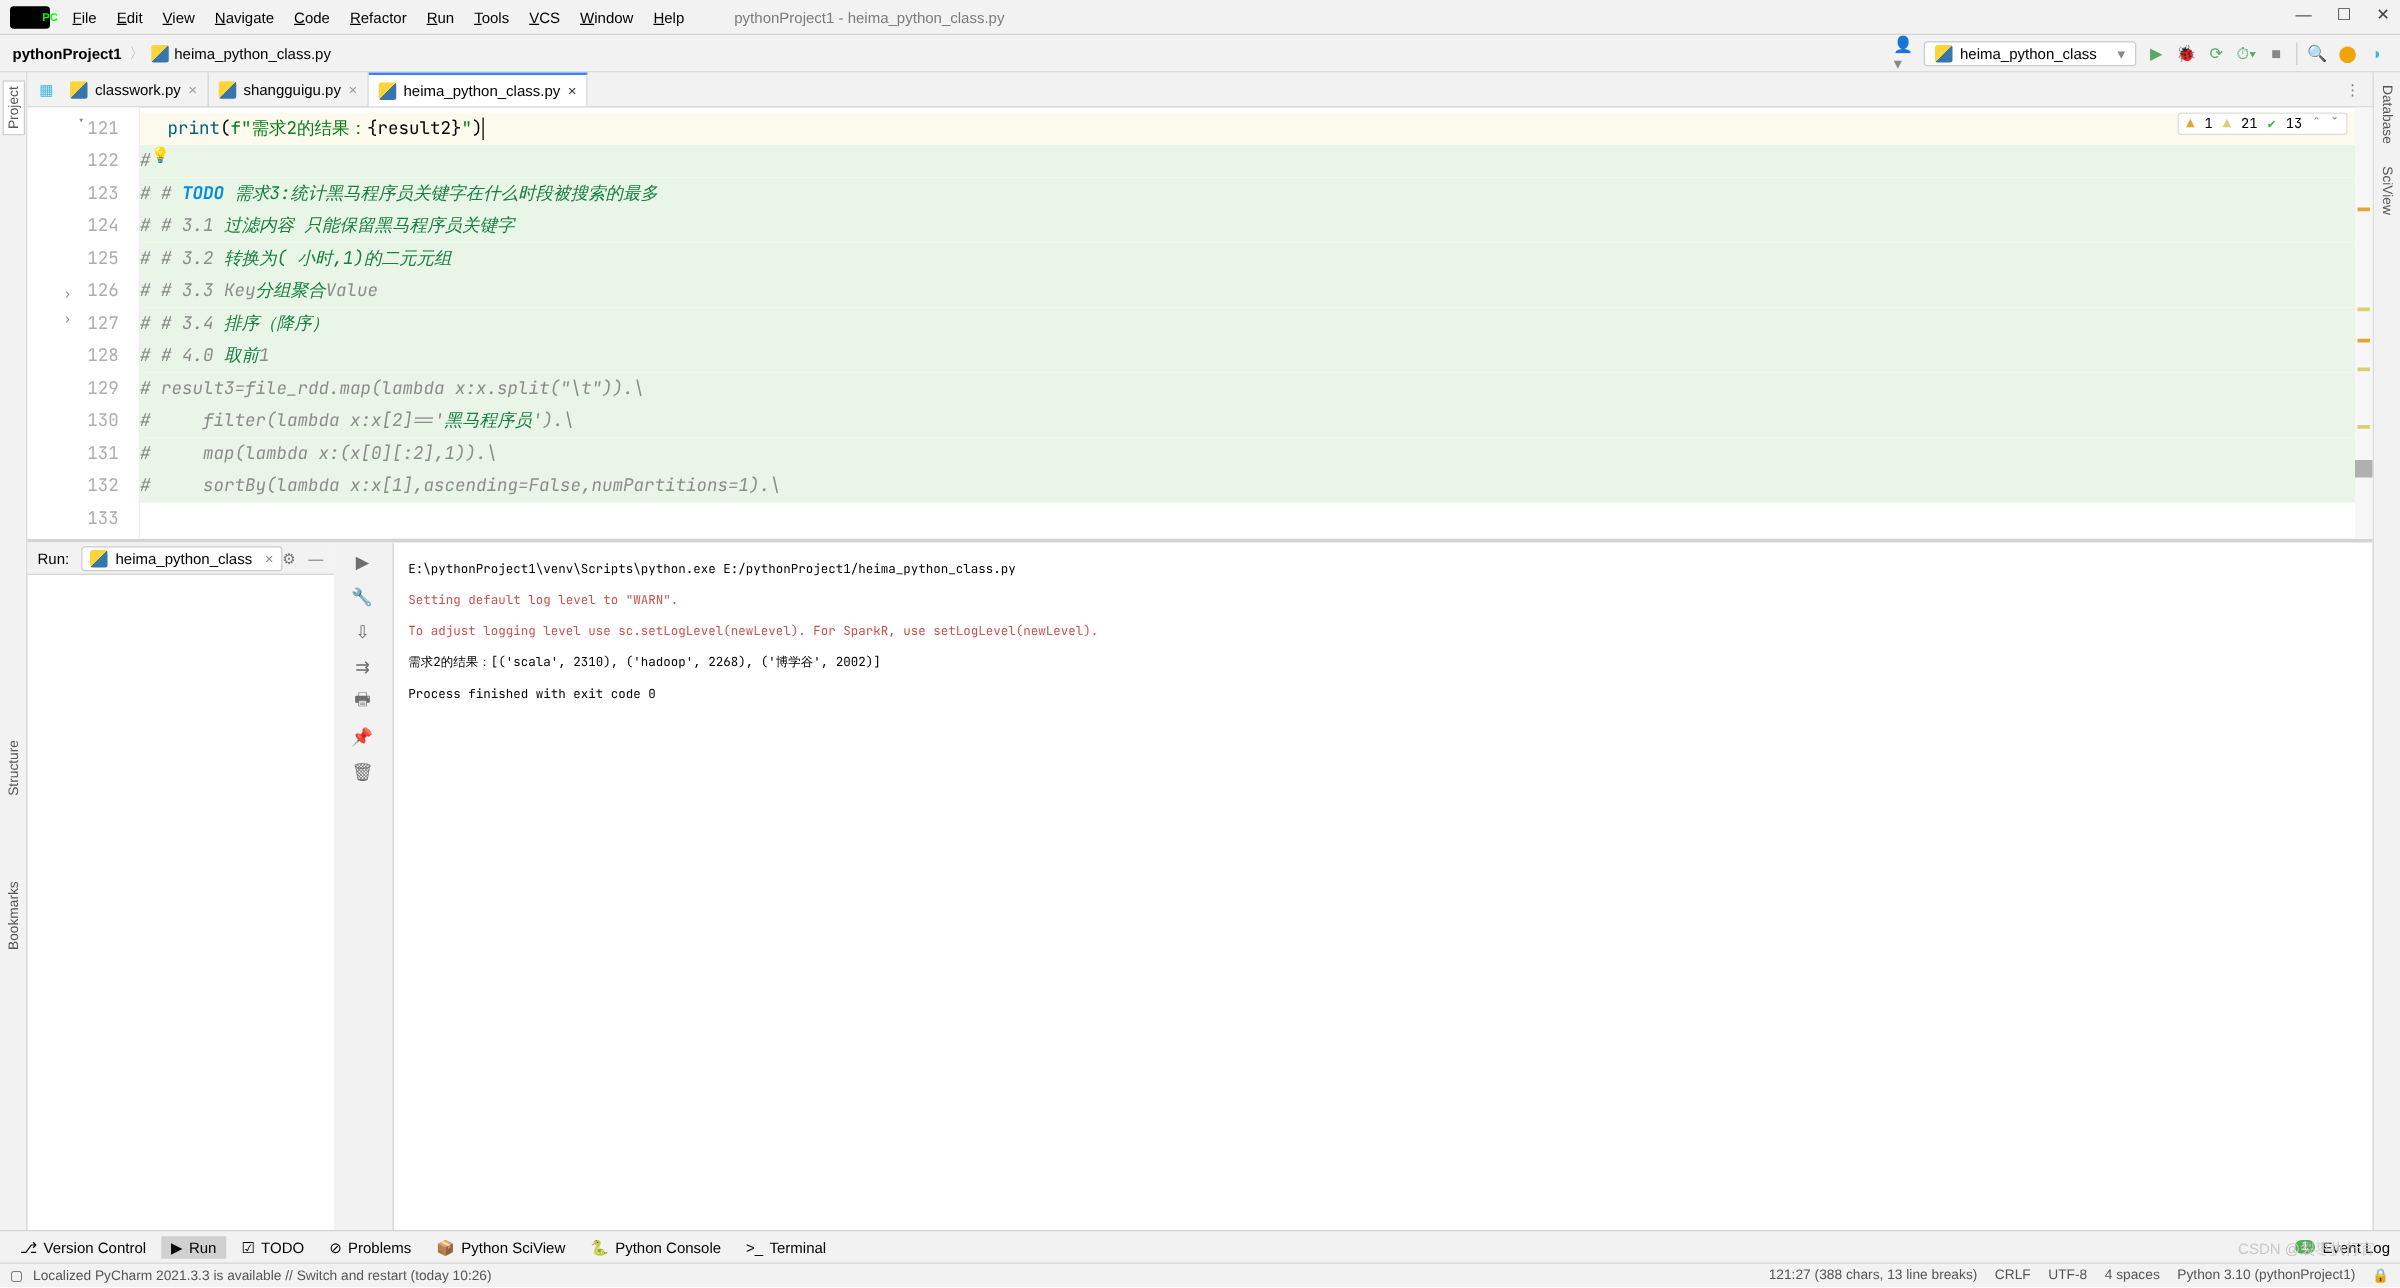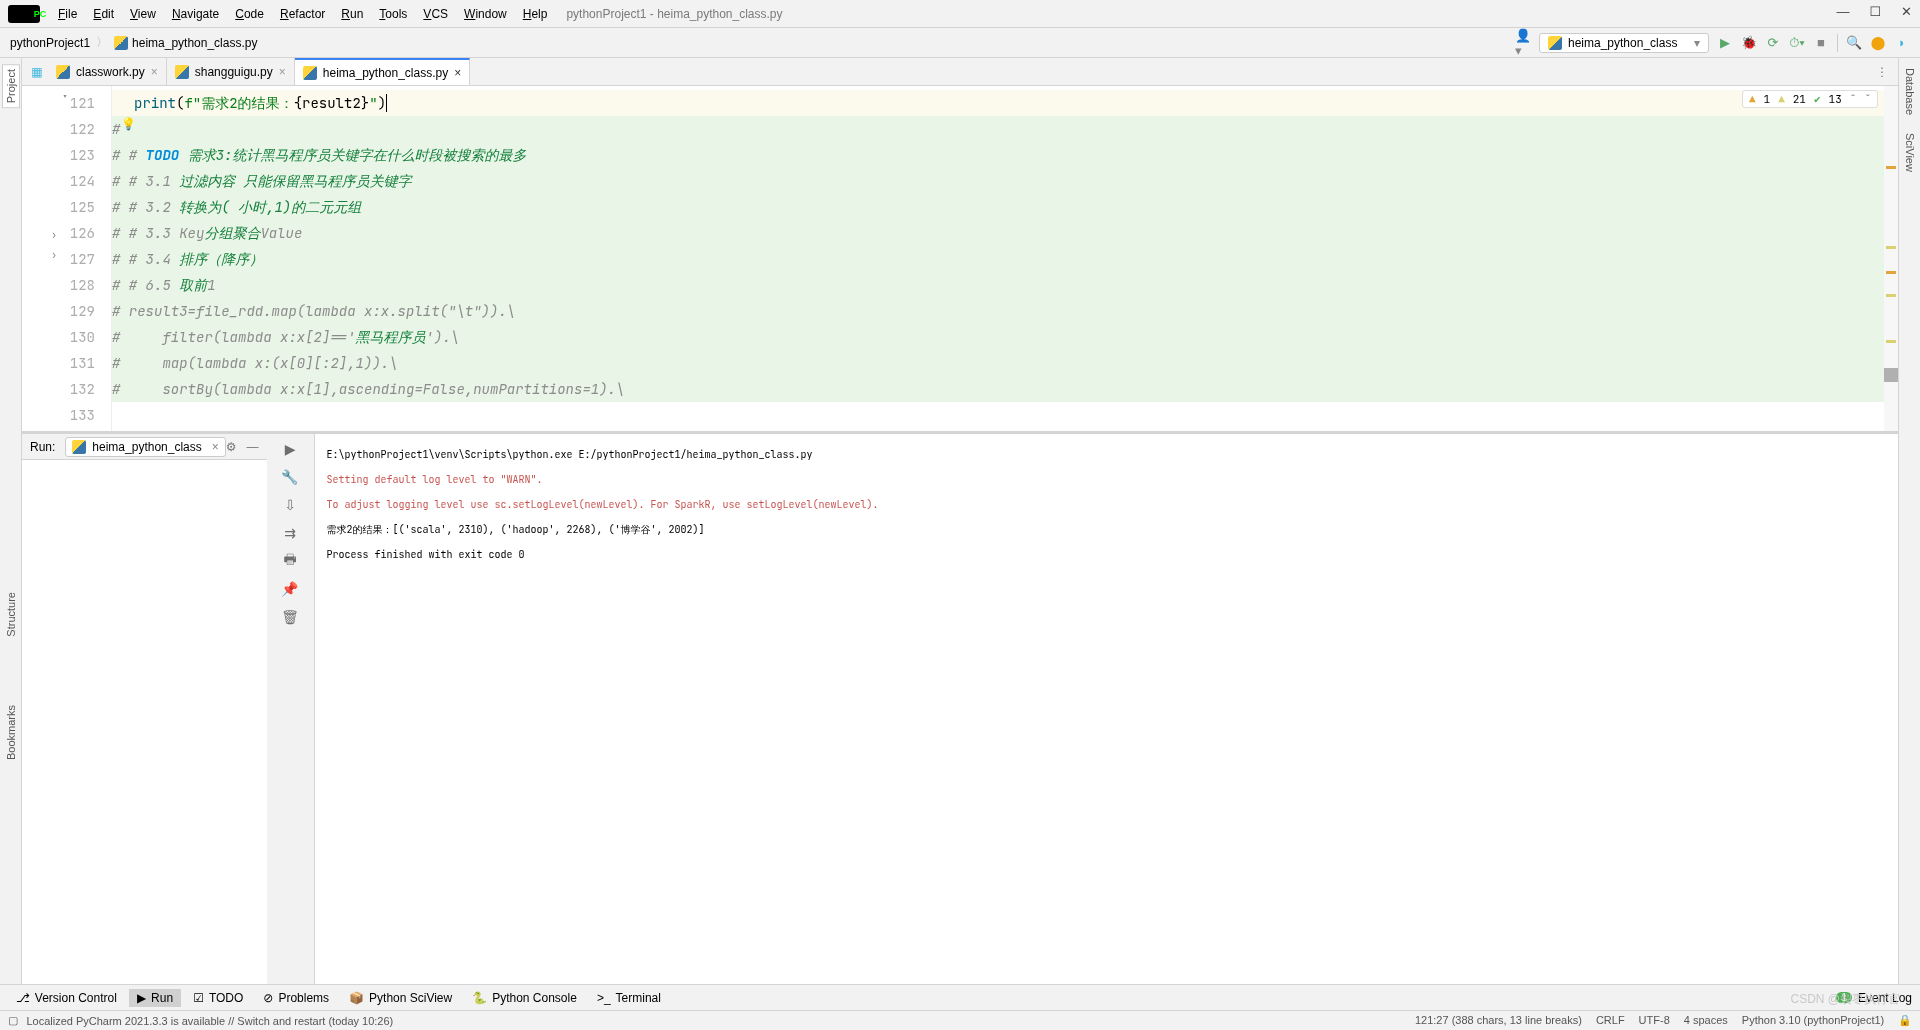--- a/index.html
+++ b/index.html
@@ -1,26 +1,26 @@
 <!DOCTYPE html>
 <html><head>
 <meta charset="utf-8">
 <style>
 * { margin:0; padding:0; box-sizing:border-box; }
 body { font-family:"Segoe UI",Arial,sans-serif; font-size:12px; color:#000; background:#fff; overflow:hidden; height:1030px; width:1920px; position:relative; }
 .menubar { height:28px; display:flex; align-items:center; padding:0 8px; background:#f2f2f2; border-bottom:1px solid #d4d4d4; }
 .app-icon { width:18px; height:18px; background:#000; border-radius:3px; margin-right:10px; display:flex; align-items:center; justify-content:center; color:#0f0; font-size:9px; font-weight:bold;padding-left:32px;}
 .menu-item { padding:0 8px; cursor:pointer; }
 .menu-item u { text-decoration:underline;}
-.window-title { margin-left:11px; color:#7b7b7b; }
+.window-title { margin-left:32px; color:#7b7b7b; }
 .win-ctrls { position:absolute; right:8px; top:4px; display:flex; gap:20px; color:#444;}
 .win-ctrls span{cursor:pointer; font-size:13px;}
 
 .navbar { height:30px; display:flex; align-items:center; padding:0 10px; background:#f2f2f2; border-bottom:1px solid #d4d4d4; }
-.crumb { font-weight:normal;}
+.crumb { font-weight:bold;}
 .crumb-sep{color:#aaa; margin:0 6px;}
 .crumb-file{display:flex;align-items:center;gap:4px;}
 .py-ico{display:inline-block;width:14px;height:14px;background:linear-gradient(135deg,#ffd43b 50%,#3776ab 50%);border-radius:2px;}
 .nav-right{margin-left:auto;display:flex;align-items:center;gap:8px;}
 .run-cfg{border:1px solid #ccc;background:#fff;padding:2px 8px;display:flex;align-items:center;gap:6px;min-width:170px;border-radius:3px;}
 .tb-ico{width:16px;height:16px;display:inline-flex;align-items:center;justify-content:center;font-size:13px;cursor:pointer;}
 .green{color:#59a869;} .gold{color:#f0a30a;} .grey{color:#888;}
 
 .main{display:flex;height:calc(100% - 28px - 30px - 26px - 20px);}
 .gut-left{width:22px;background:#f2f2f2;border-right:1px solid #d4d4d4;display:flex;flex-direction:column;align-items:center;padding-top:6px;gap:60px;}
@@ -197,21 +197,21 @@
           <span style="color:#888">ˆ</span>
             <span style="color:#888">ˇ</span>
         </div>
       <div class="cl bg-line"><span class="k-fn">print</span>(<span class="k-str">f"</span><span class="k-str-cn">需求2的结果：</span><span class="k-brace">{result2}</span><span class="k-str">"</span>)<span class="k-caret"></span></div>
           <div class="cl bg-sel"><span class="k-cmt">#</span></div>
           <div class="cl bg-sel"><span class="k-cmt"># # </span><span class="k-todo">TODO</span><span class="k-cmt"> </span><span class="k-cmt-cn">需求3:统计黑马程序员关键字在什么时段被搜索的最多</span></div>
           <div class="cl bg-sel"><span class="k-cmt"># # 3.1 </span><span class="k-cmt-cn">过滤内容 只能保留黑马程序员关键字</span></div>
           <div class="cl bg-sel"><span class="k-cmt"># # 3.2 </span><span class="k-cmt-cn">转换为( 小时,1)的二元元组</span></div>
           <div class="cl bg-sel"><span class="k-cmt"># # 3.3 Key</span><span class="k-cmt-cn">分组聚合</span><span class="k-cmt">Value</span></div>
           <div class="cl bg-sel"><span class="k-cmt"># # 3.4 </span><span class="k-cmt-cn">排序（降序）</span></div>
-          <div class="cl bg-sel"><span class="k-cmt"># # 6.5 </span><span class="k-cmt-cn">取前</span><span class="k-cmt">1</span></div>
+          <div class="cl bg-sel"><span class="k-cmt"># # 4.0 </span><span class="k-cmt-cn">取前</span><span class="k-cmt">1</span></div>
           <div class="cl bg-sel"><span class="k-cmt"># result3=file_rdd.map(lambda x:x.split("\t")).\</span></div>
           <div class="cl bg-sel"><span class="k-cmt">#     filter(lambda x:x[2]=='</span><span class="k-cmt-cn">黑马程序员</span><span class="k-cmt">').\</span></div>
           <div class="cl bg-sel"><span class="k-cmt">#     map(lambda x:(x[0][:2],1)).\</span></div>
           <div class="cl bg-sel"><span class="k-cmt">#     sortBy(lambda x:x[1],ascending=False,numPartitions=1).\</span></div>
         </div>
       <div class="mstrip">
         <div class="mk" style="top:80px;background:#e2a53a"></div>
         <div class="mk" style="top:160px;background:#d9d171"></div>
         <div class="mk" style="top:185px;background:#e2a53a"></div>
         <div class="mk" style="top:208px;background:#d9d171"></div>

